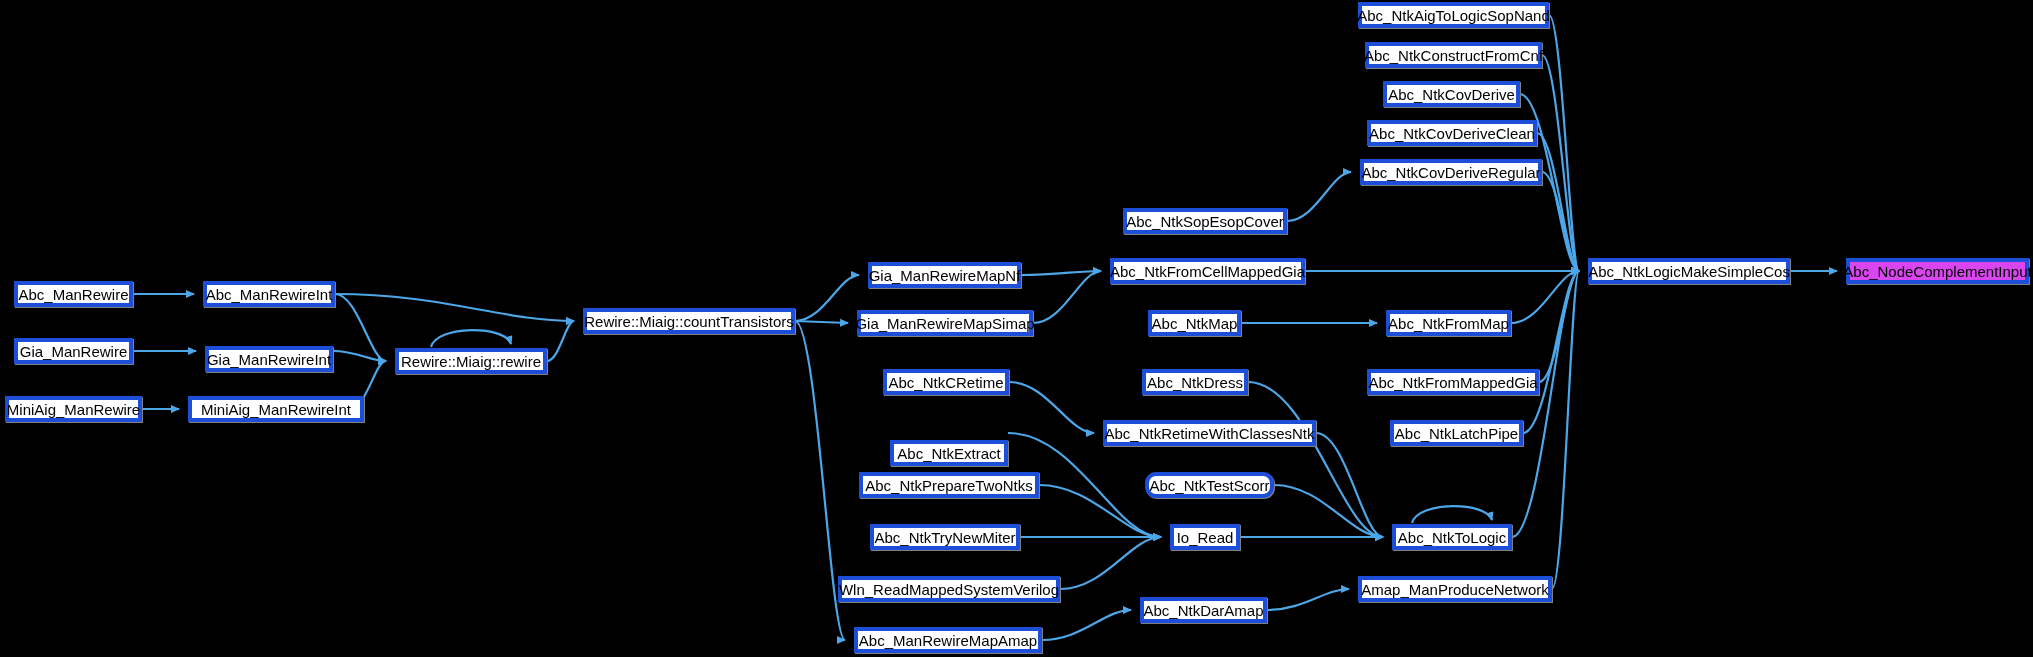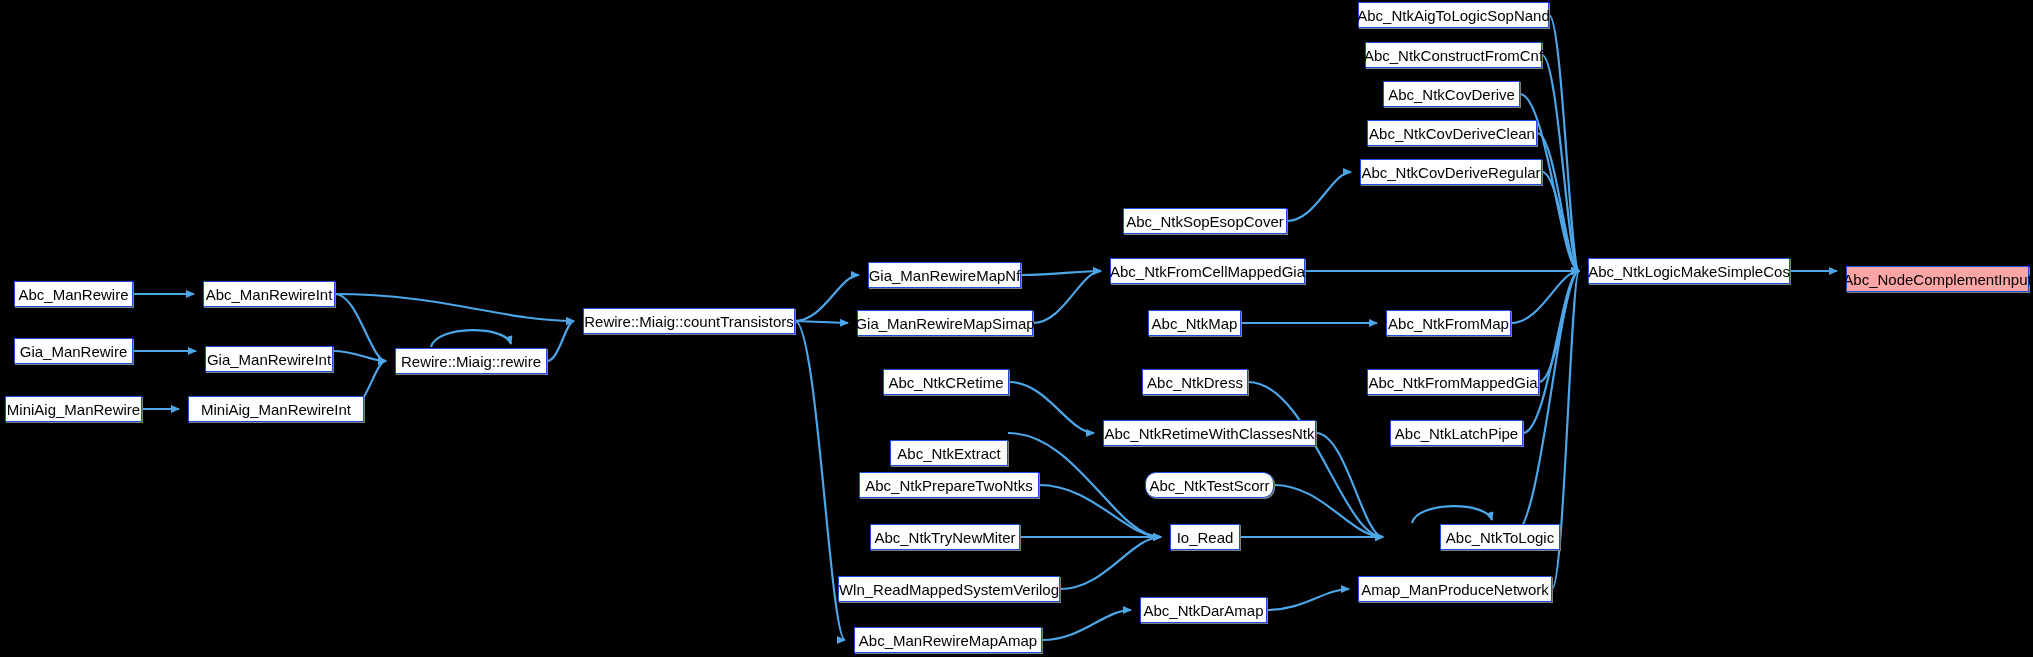--- a/index.html
+++ b/index.html
@@ -1,24 +1,24 @@
 <!DOCTYPE html>
 <html><head>
 <meta charset="utf-8">
 <style>
   html,body{margin:0;padding:0;background:#000;}
   #canvas{position:relative;width:2033px;height:657px;background:#000;overflow:hidden;
           font-family:"Liberation Sans","DejaVu Sans",sans-serif;}
   #edges{position:absolute;left:0;top:0;width:2033px;height:657px;}
   .node{position:absolute;box-sizing:border-box;background:#ffffff;
-        border:1px solid #1d4ed8;box-shadow:1px 1px 0 0 #808080;
+        border:4px solid #1d4ed8;box-shadow:1px 1px 0 0 #808080;
         display:flex;align-items:center;justify-content:center;
         color:#000;font-size:15px;line-height:1;white-space:nowrap;
         height:26px;padding:0 1px;}
-  .node.highlight{background:#fca5a5;margin-top:8px;}
+  .node.highlight{background:#d946ef;}
 </style>
 </head>
 <body>
 
 <div id="canvas">
   <svg id="edges" viewBox="0 0 2033 657" xmlns="http://www.w3.org/2000/svg">
     <defs>
       <marker id="ah" markerWidth="9" markerHeight="8" refX="8" refY="4" orient="auto" markerUnits="userSpaceOnUse">
         <path d="M0,0 L9,4 L0,8 z" fill="#4da6e8"></path>
       </marker>
@@ -156,21 +156,21 @@
       </div>
       <div class="node" style="left: 1386px; top: 310px; width: 125px;">
         <span>Abc_NtkFromMap</span>
       </div>
       <div class="node" style="left: 1367px; top: 369px; width: 172px;">
         <span>Abc_NtkFromMappedGia</span>
       </div>
       <div class="node" style="left: 1390px; top: 420px; width: 133px;">
         <span>Abc_NtkLatchPipe</span>
       </div>
-      <div class="node" style="left: 1392px; top: 524px; width: 120px; margin-left: 48px;">
+      <div class="node" style="left: 1392px; top: 524px; width: 120px;">
         <span>Abc_NtkToLogic</span>
       </div>
       <div class="node" style="left: 1358px; top: 576px; width: 194px;">
         <span>Amap_ManProduceNetwork</span>
       </div>
       <div class="node" style="left: 1588px; top: 258px; width: 202px;">
         <span>Abc_NtkLogicMakeSimpleCos</span>
       </div>
       <div class="node highlight" style="left: 1846px; top: 258px; width: 183px;">
         <span>Abc_NodeComplementInput</span>

